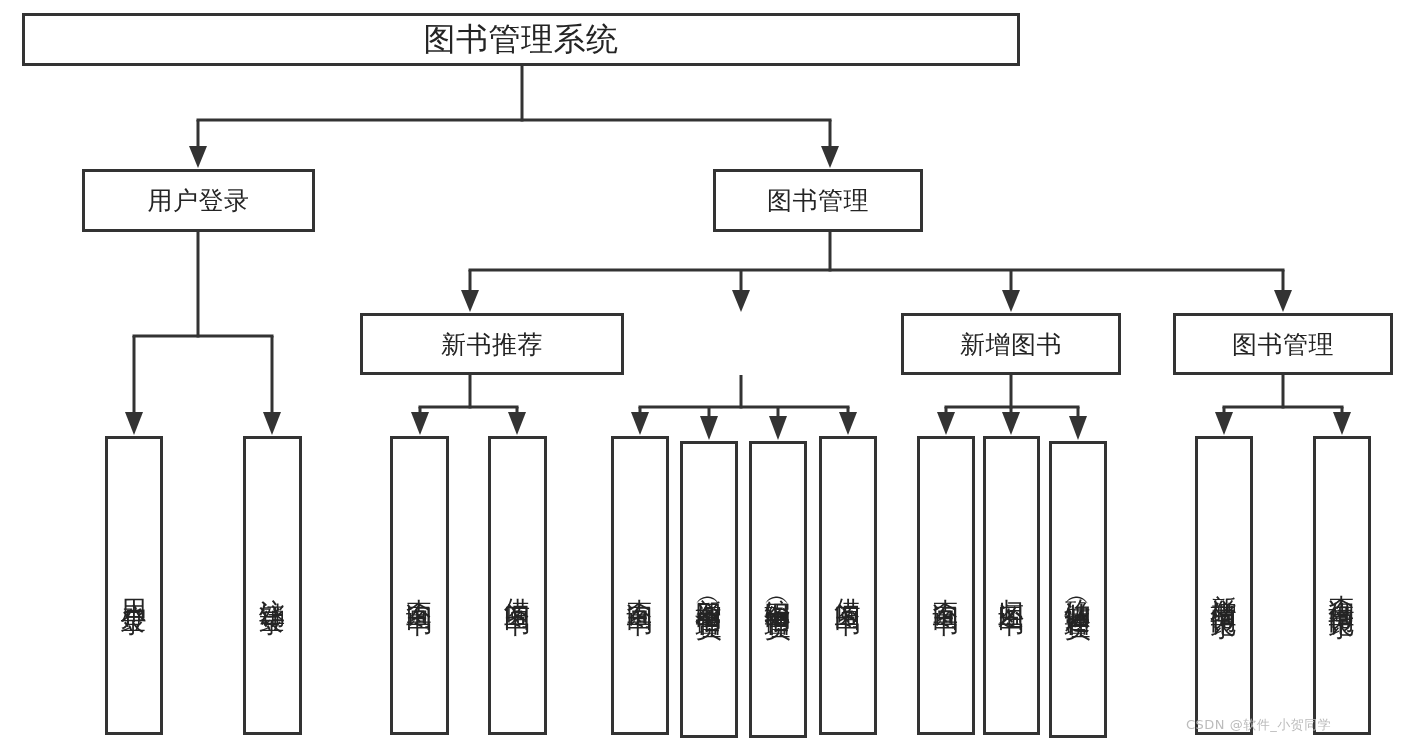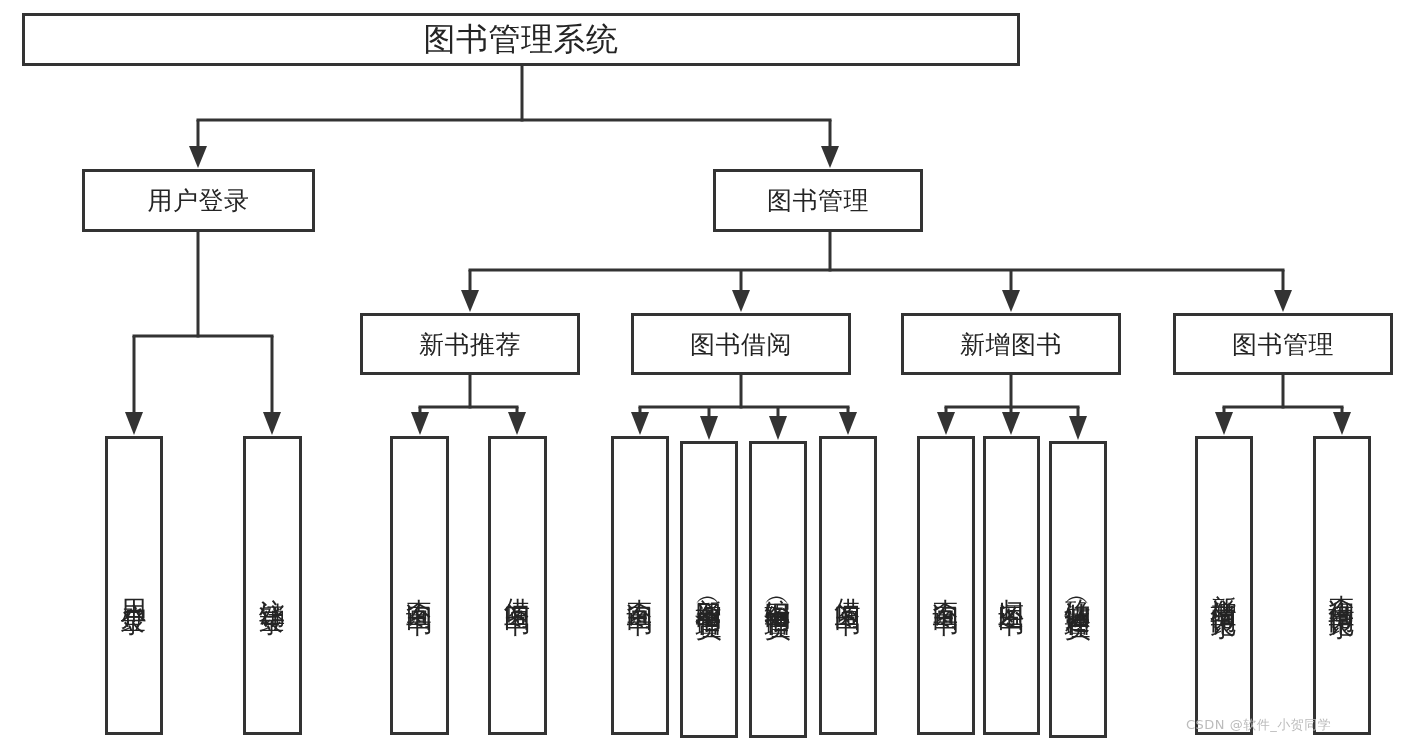--- a/index.html
+++ b/index.html
@@ -103,25 +103,22 @@
     <span class="htext">图书管理系统</span>
   </div>
 
   <div class="node" style="left:82px;top:169px;width:233px;height:63px;">
     <span class="htext">用户登录</span>
   </div>
   <div class="node" style="left:713px;top:169px;width:210px;height:63px;">
     <span class="htext">图书管理</span>
   </div>
 
-  <div class="node" style="left:360px;top:313px;width:220px;height:62px;justify-content:center;">
+  <div class="node" style="left:360px;top:313px;width:264px;height:62px;justify-content:center;">
     <span class="htext">新书推荐</span>
-  </div>
-  <div class="node" style="left:631px;top:313px;width:220px;height:62px;">
-    <span class="htext">图书借阅</span>
   </div>
   <div class="node" style="left:901px;top:313px;width:220px;height:62px;">
     <span class="htext">新增图书</span>
   </div>
   <div class="node" style="left:1173px;top:313px;width:220px;height:62px;">
     <span class="htext">图书管理</span>
   </div>
 
   <div class="node" style="left:105px;top:436px;width:58px;height:299px;">
     <span class="vtext">用户登录</span>

